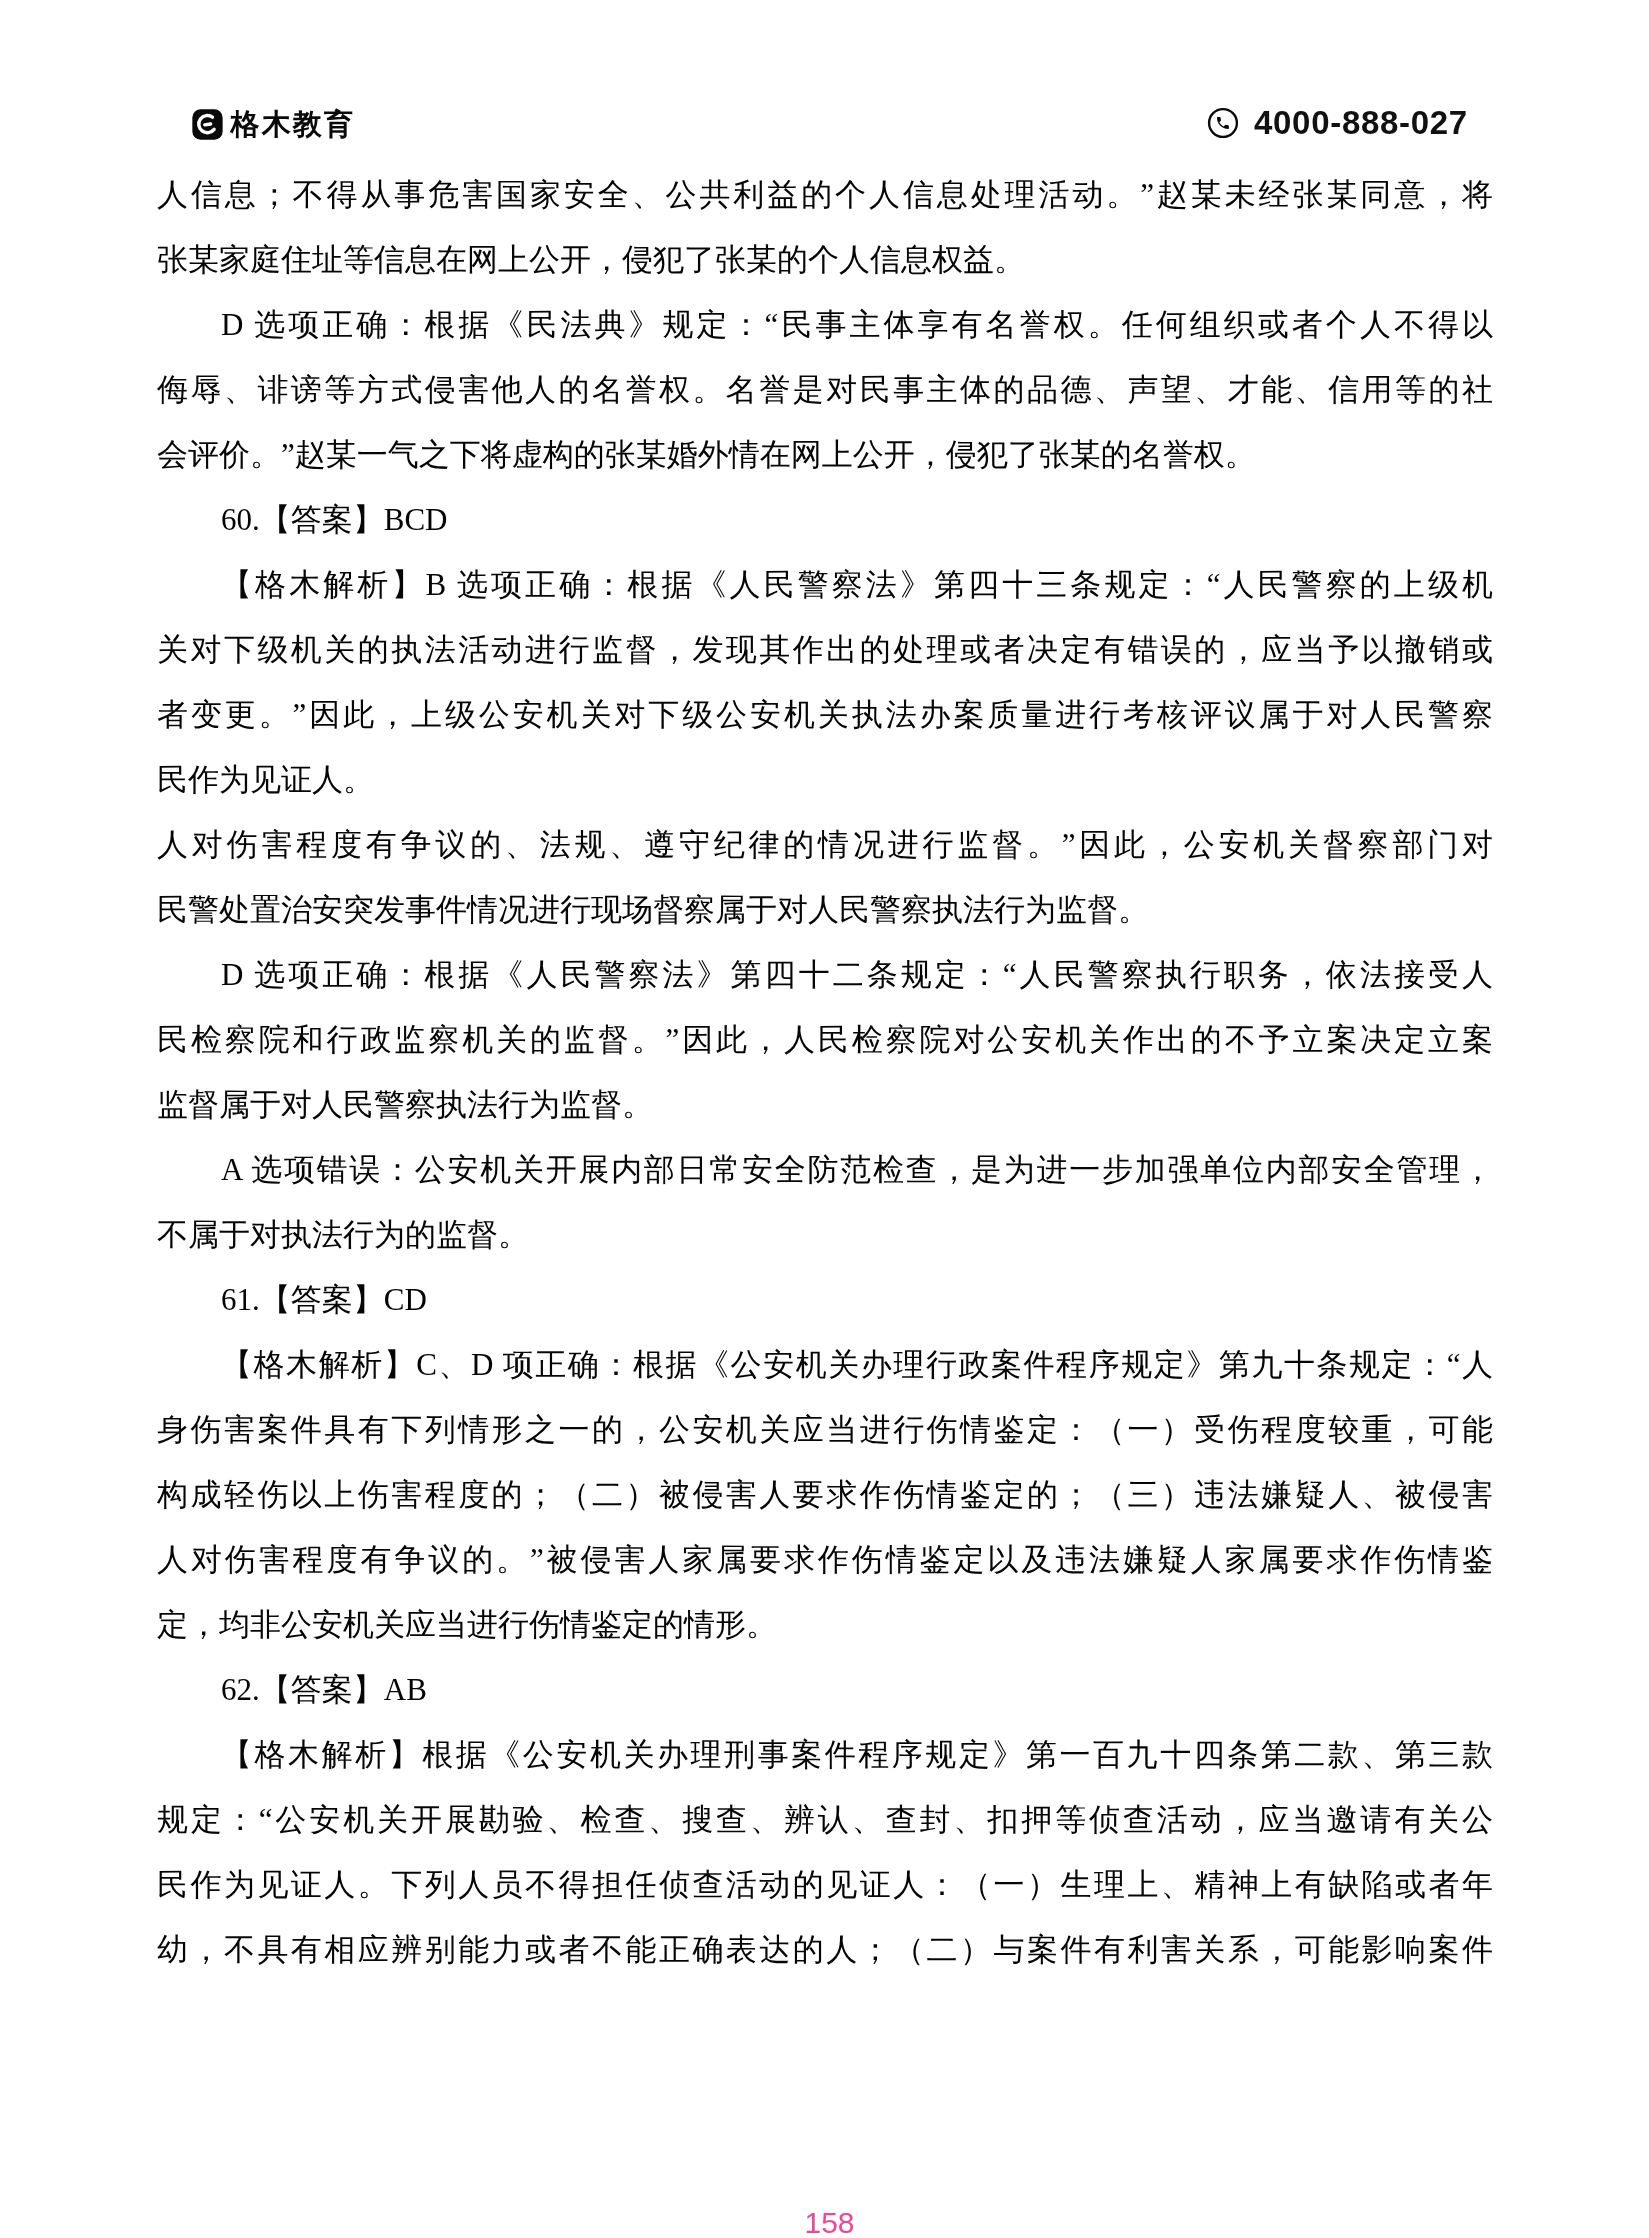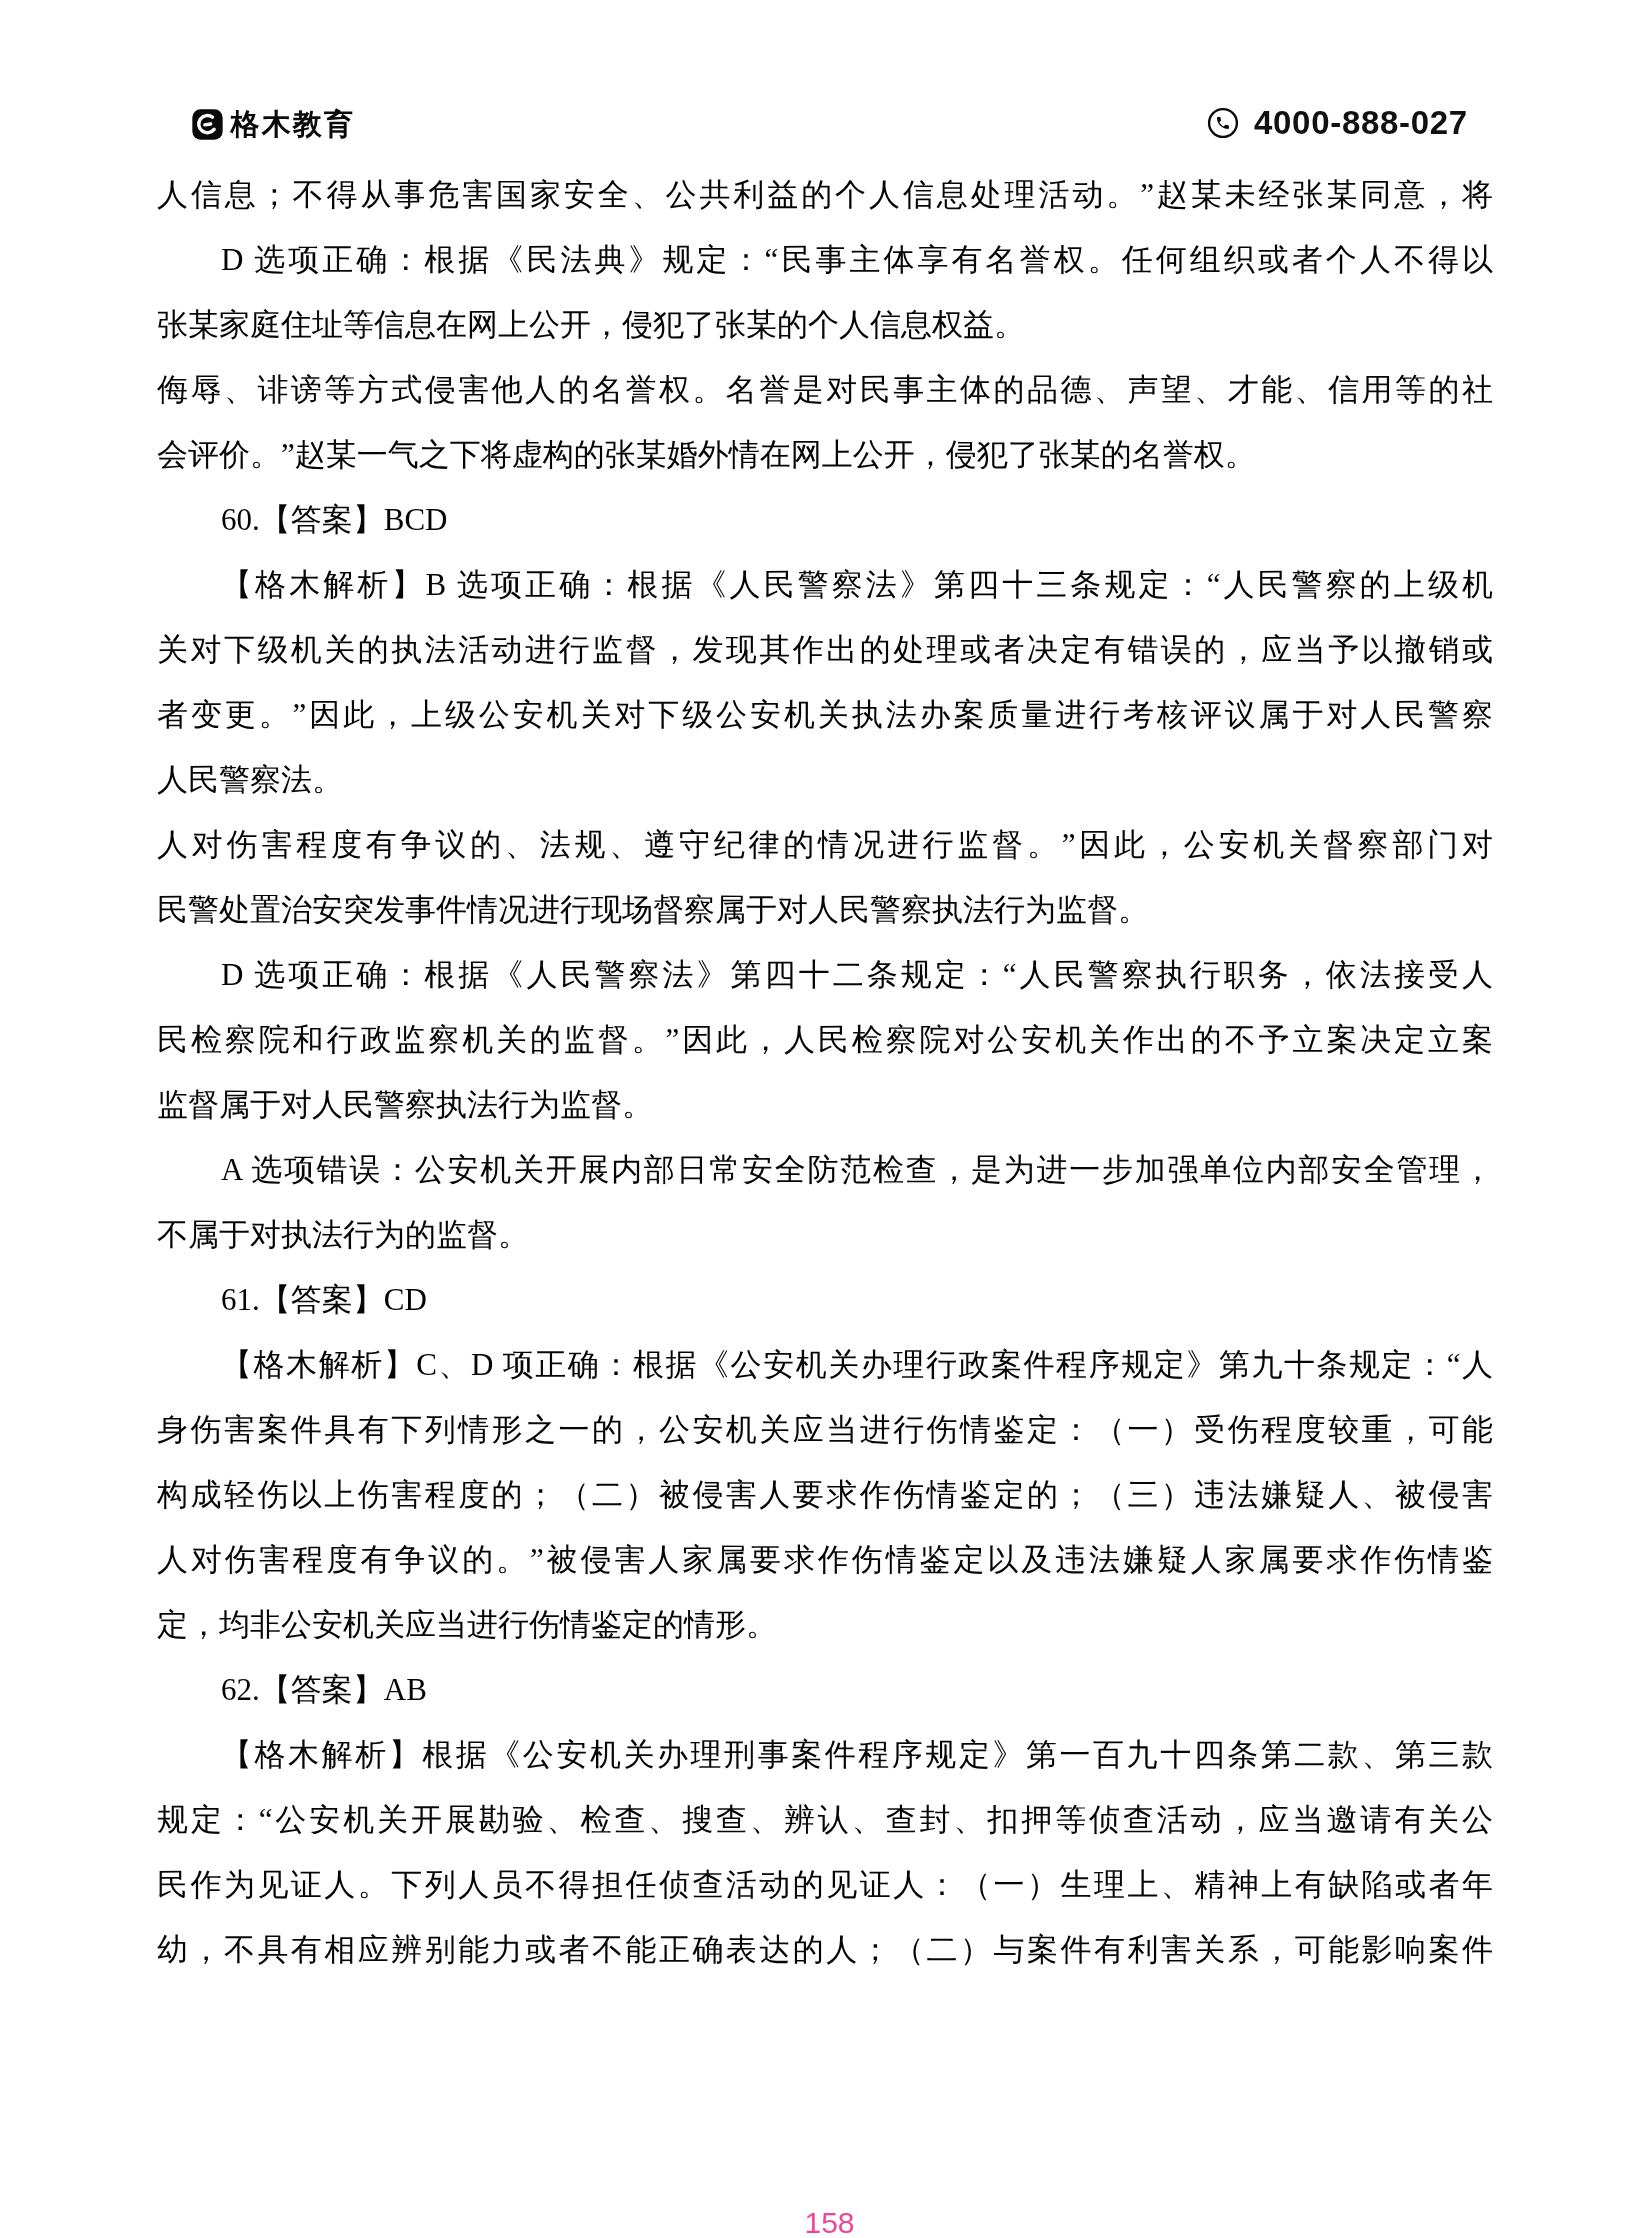--- a/index.html
+++ b/index.html
@@ -72,29 +72,29 @@
         <g transform="translate(11.5 11.5) scale(0.95)">
           <path d="M6.62 10.79c1.44 2.83 3.76 5.14 6.59 6.59l2.2-2.2c.27-.27.67-.36 1.02-.24 1.12.37 2.33.57 3.57.57.55 0 1 .45 1 1V20c0 .55-.45 1-1 1-9.39 0-17-7.61-17-17 0-.55.45-1 1-1h3.5c.55 0 1 .45 1 1 0 1.25.2 2.45.57 3.57.11.35.03.74-.25 1.02l-2.2 2.2z" fill="#0a0a0a"></path>
         </g>
       </svg>
       <span class="phone-num">4000-888-027</span>
     </div>
   </div>
 
   <div class="doc">
     <div class="tl">人信息；不得从事危害国家安全、公共利益的个人信息处理活动。”赵某未经张某同意，将</div>
+    <div class="tl last">张某家庭住址等信息在网上公开，侵犯了张某的个人信息权益。</div>
     <div class="tl ind">D 选项正确：根据《民法典》规定：“民事主体享有名誉权。任何组织或者个人不得以</div>
-    <div class="tl last">张某家庭住址等信息在网上公开，侵犯了张某的个人信息权益。</div>
     <div class="tl">侮辱、诽谤等方式侵害他人的名誉权。名誉是对民事主体的品德、声望、才能、信用等的社</div>
     <div class="tl last">会评价。”赵某一气之下将虚构的张某婚外情在网上公开，侵犯了张某的名誉权。</div>
     <div class="tl ind last">60.【答案】BCD</div>
     <div class="tl ind">【格木解析】B 选项正确：根据《人民警察法》第四十三条规定：“人民警察的上级机</div>
     <div class="tl">关对下级机关的执法活动进行监督，发现其作出的处理或者决定有错误的，应当予以撤销或</div>
     <div class="tl">者变更。”因此，上级公安机关对下级公安机关执法办案质量进行考核评议属于对人民警察</div>
-    <div class="tl last">人民警察法。</div>
+    <div class="tl last">民作为见证人。</div>
     <div class="tl">人对伤害程度有争议的、法规、遵守纪律的情况进行监督。”因此，公安机关督察部门对</div>
     <div class="tl last">民警处置治安突发事件情况进行现场督察属于对人民警察执法行为监督。</div>
     <div class="tl ind">D 选项正确：根据《人民警察法》第四十二条规定：“人民警察执行职务，依法接受人</div>
     <div class="tl">民检察院和行政监察机关的监督。”因此，人民检察院对公安机关作出的不予立案决定立案</div>
     <div class="tl last">监督属于对人民警察执法行为监督。</div>
     <div class="tl ind">A 选项错误：公安机关开展内部日常安全防范检查，是为进一步加强单位内部安全管理，</div>
     <div class="tl last">不属于对执法行为的监督。</div>
     <div class="tl ind last">61.【答案】CD</div>
     <div class="tl ind">【格木解析】C、D 项正确：根据《公安机关办理行政案件程序规定》第九十条规定：“人</div>
     <div class="tl">身伤害案件具有下列情形之一的，公安机关应当进行伤情鉴定：（一）受伤程度较重，可能</div>

